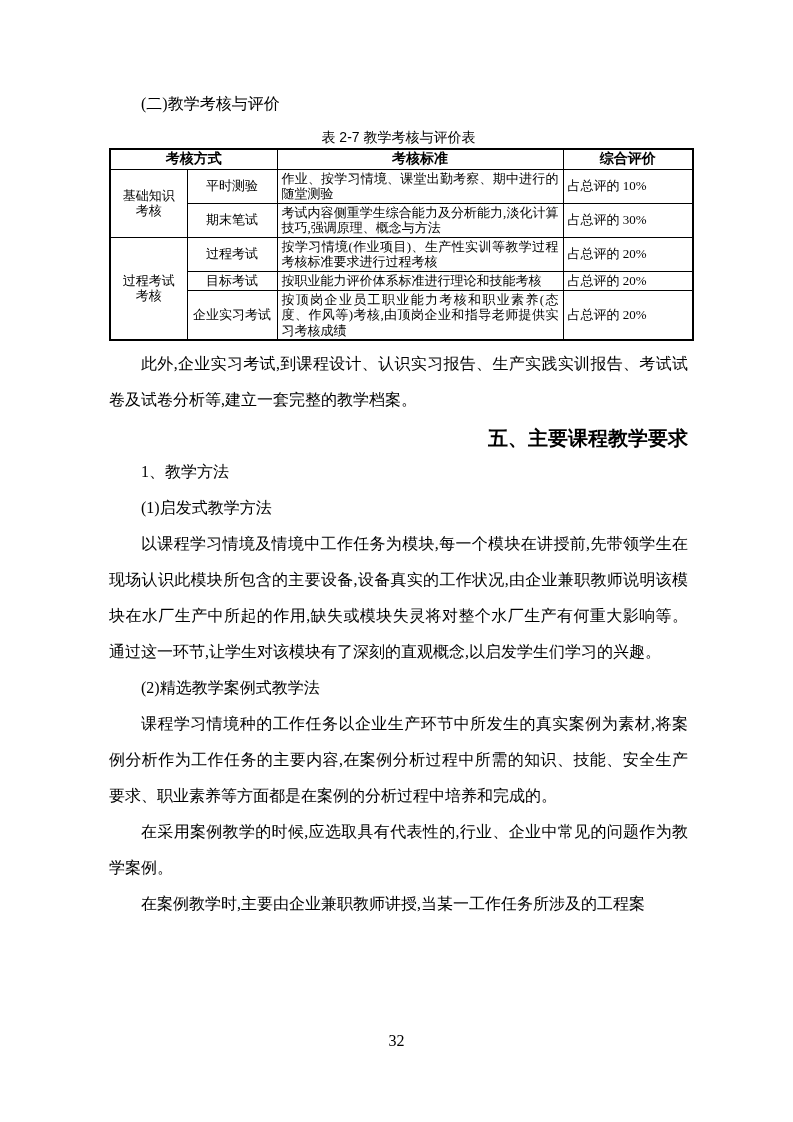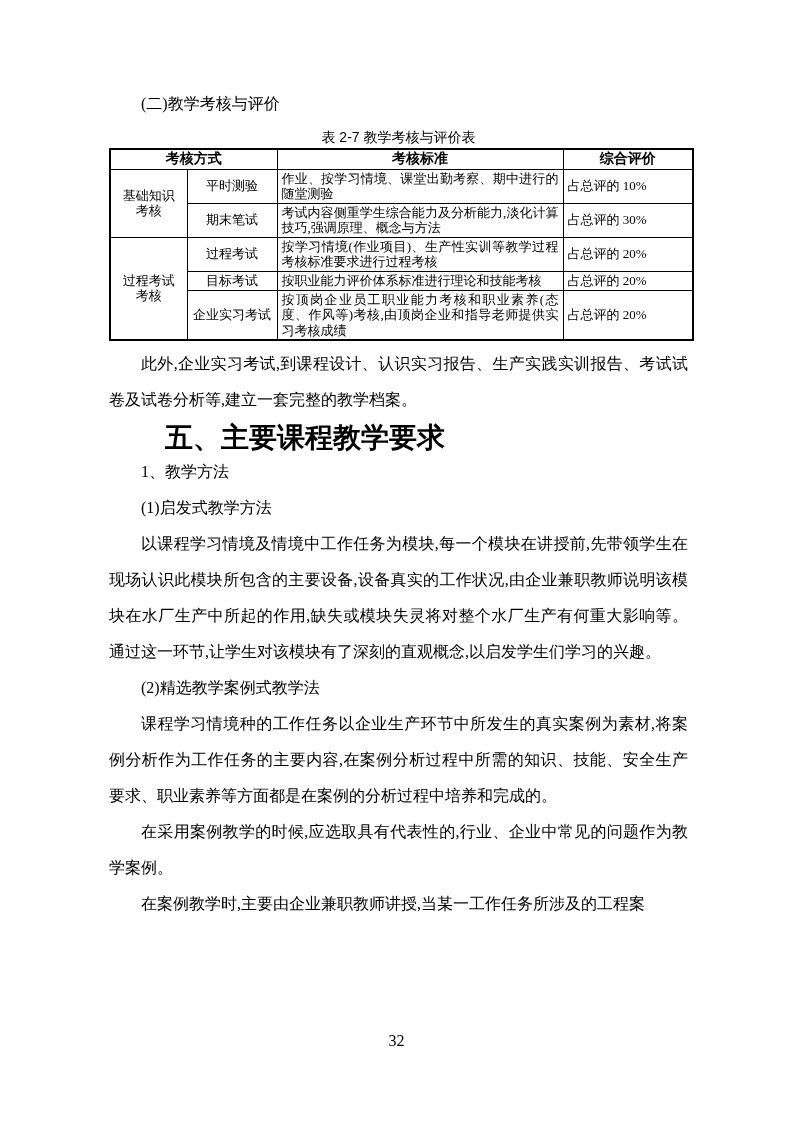--- a/index.html
+++ b/index.html
@@ -68,24 +68,25 @@
   td.eval { text-align: left; }
   tr.r2 td { height: 33px; }
   tr.r1 td { height: 19px; }
   tr.r3 td { height: 47px; margin-top: 29px; }
 
   .after-table { margin-top: 5px; }
 
   h2.section {
     font-family: "Liberation Sans", "DejaVu Sans", sans-serif;
     font-weight: 700;
-    font-size: 28px;
+    font-size: 20px;
     line-height: 32px;
     margin-top: 4px;
     text-indent: 2em;
+    text-align: right;
   }
 
   .sub-line {
     font-size: 16px;
     line-height: 36px;
     text-indent: 2em;
   }
 
   .page-number {
     position: absolute;

